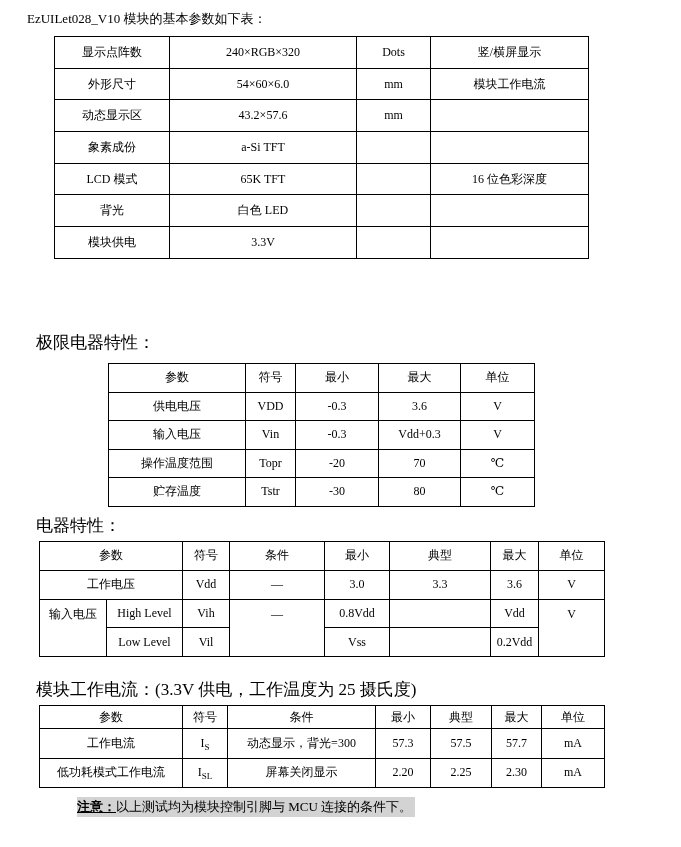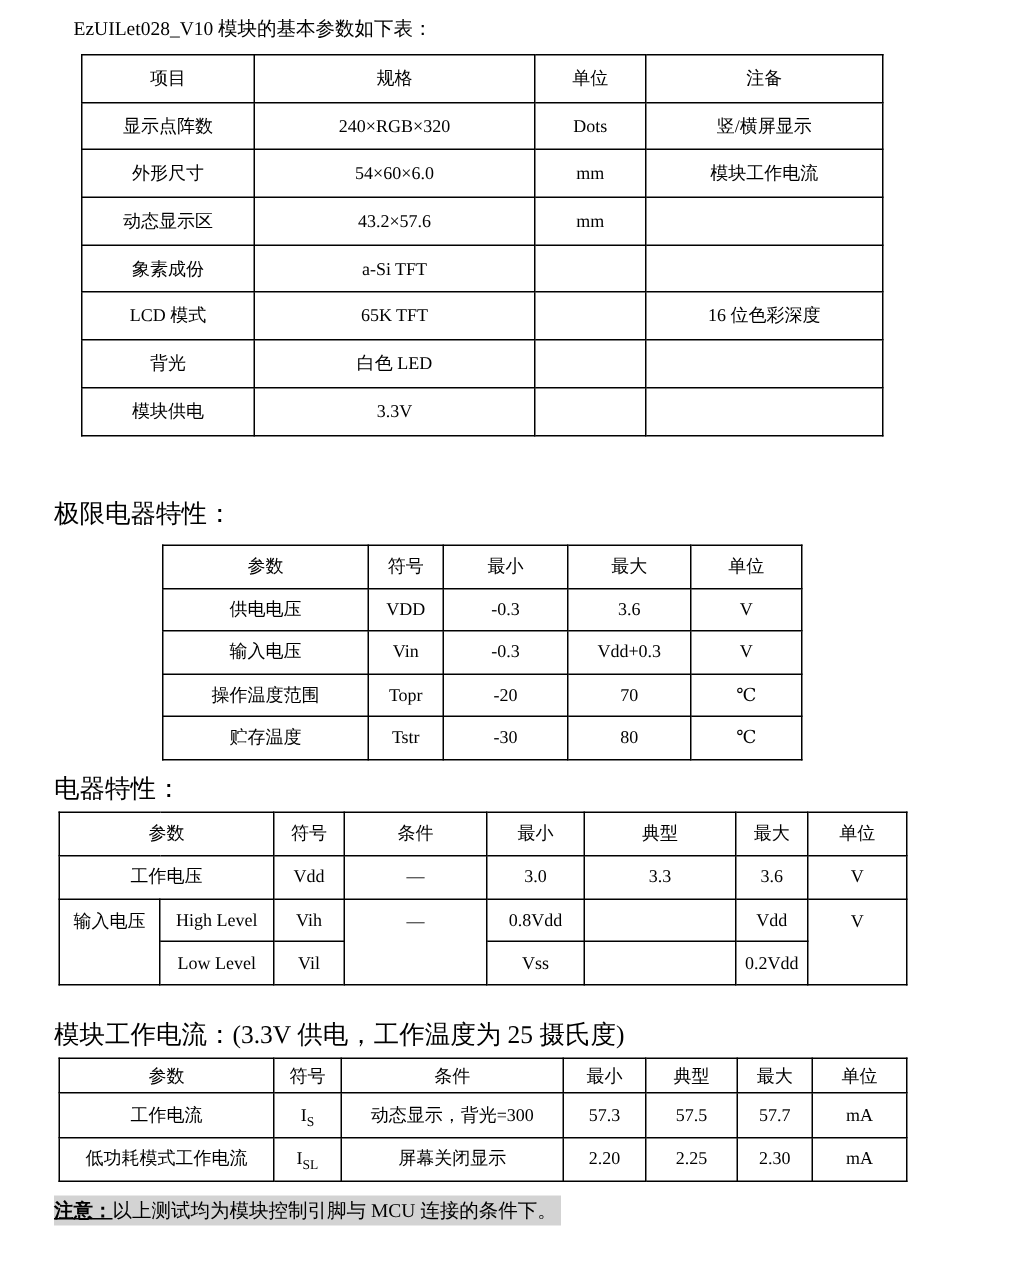--- a/index.html
+++ b/index.html
@@ -5,21 +5,21 @@
   html,body { margin:0; padding:0; background:#ffffff; }
   .page {
     position:relative;
     width:681px; height:847px;
     background:#ffffff;
     color:#000;
     font-family:"Liberation Serif","DejaVu Serif",serif;
     overflow:hidden;
   }
   .doc-title {
-    position:absolute; left:49px; top:10px;
+    position:absolute; left:27px; top:10px;
     font-size:13px; white-space:nowrap;
   }
   .sec-heading {
     position:absolute; left:36px;
     font-size:17px; white-space:nowrap;
   }
   #h-limits     { top:331px; }
   #h-electrical { top:514px; }
   #h-current    { top:678px; }
   table {
@@ -64,26 +64,20 @@
   <div class="doc-title">EzUILet028_V10 模块的基本参数如下表：</div>
 
   <table id="t-basic">
     <colgroup>
         <col style="width:115px">
         <col style="width:187px">
         <col style="width:74px">
         <col style="width:158px">
       </colgroup>
     <tbody>
-        <tr>
-      <th>项目</th>
-      <th>规格</th>
-      <th>单位</th>
-      <th>注备</th>
-    </tr>
     <tr>
       <td>显示点阵数</td>
       <td>240×RGB×320</td>
       <td>Dots</td>
       <td>竖/横屏显示</td>
     </tr>
     <tr>
       <td>外形尺寸</td>
       <td>54×60×6.0</td>
       <td>mm</td>
@@ -260,16 +254,16 @@
       <td>屏幕关闭显示</td>
       <td>2.20</td>
       <td>2.25</td>
       <td>2.30</td>
       <td>mA</td>
     </tr>
   </tbody>
     </table>
 
   <div class="note">
-    <span class="note-hl" style="background: rgb(211, 211, 211);"><span class="note-label">注意：</span><span>以上测试均为模块控制引脚与 MCU 连接的条件下。</span></span>
+    <span class="note-hl" style="background: rgb(211, 211, 211); margin-left: 41px;"><span class="note-label">注意：</span><span>以上测试均为模块控制引脚与 MCU 连接的条件下。</span></span>
   </div>
 
 </div>
 
 </body></html>

